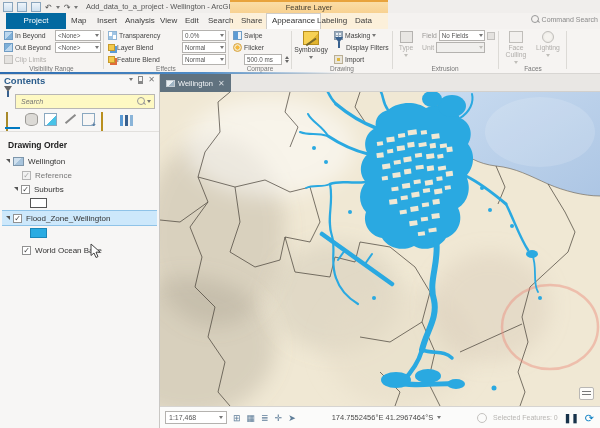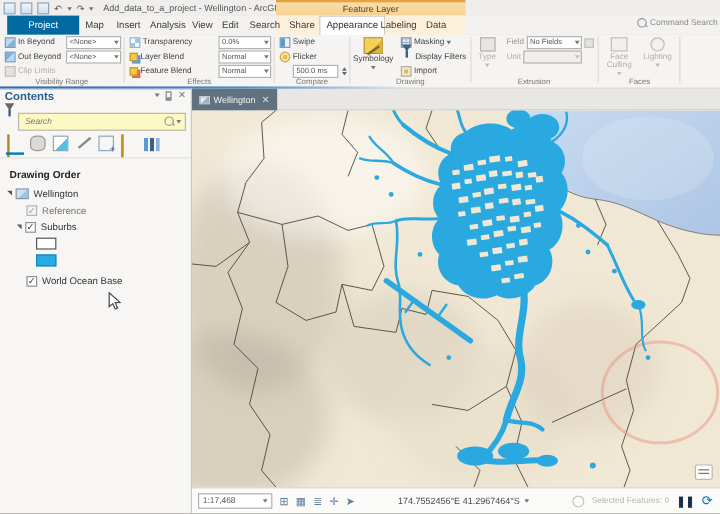--- a/index.html
+++ b/index.html
@@ -328,20 +328,25 @@
       <span class="cb gray"></span>
       <span style="color:#777">Reference</span>
     </div>
     <div class="trow indent1">
       <span class="exp"></span>
       <span class="cb"></span>
       <span>Suburbs</span>
     </div>
     <div class="trow">
       <span class="swatch white"></span>
+    </div>
+    <div class="trow sel indent1">
+      <span class="exp"></span>
+      <span class="cb"></span>
+      <span>Flood_Zone_Wellington</span>
     </div>
     <div class="trow">
       <span class="swatch cyan"></span>
     </div>
     <div class="trow indent2" style="margin-top:3px">
       <span class="cb"></span>
       <span>World Ocean Base</span>
     </div>
   </div>
 

